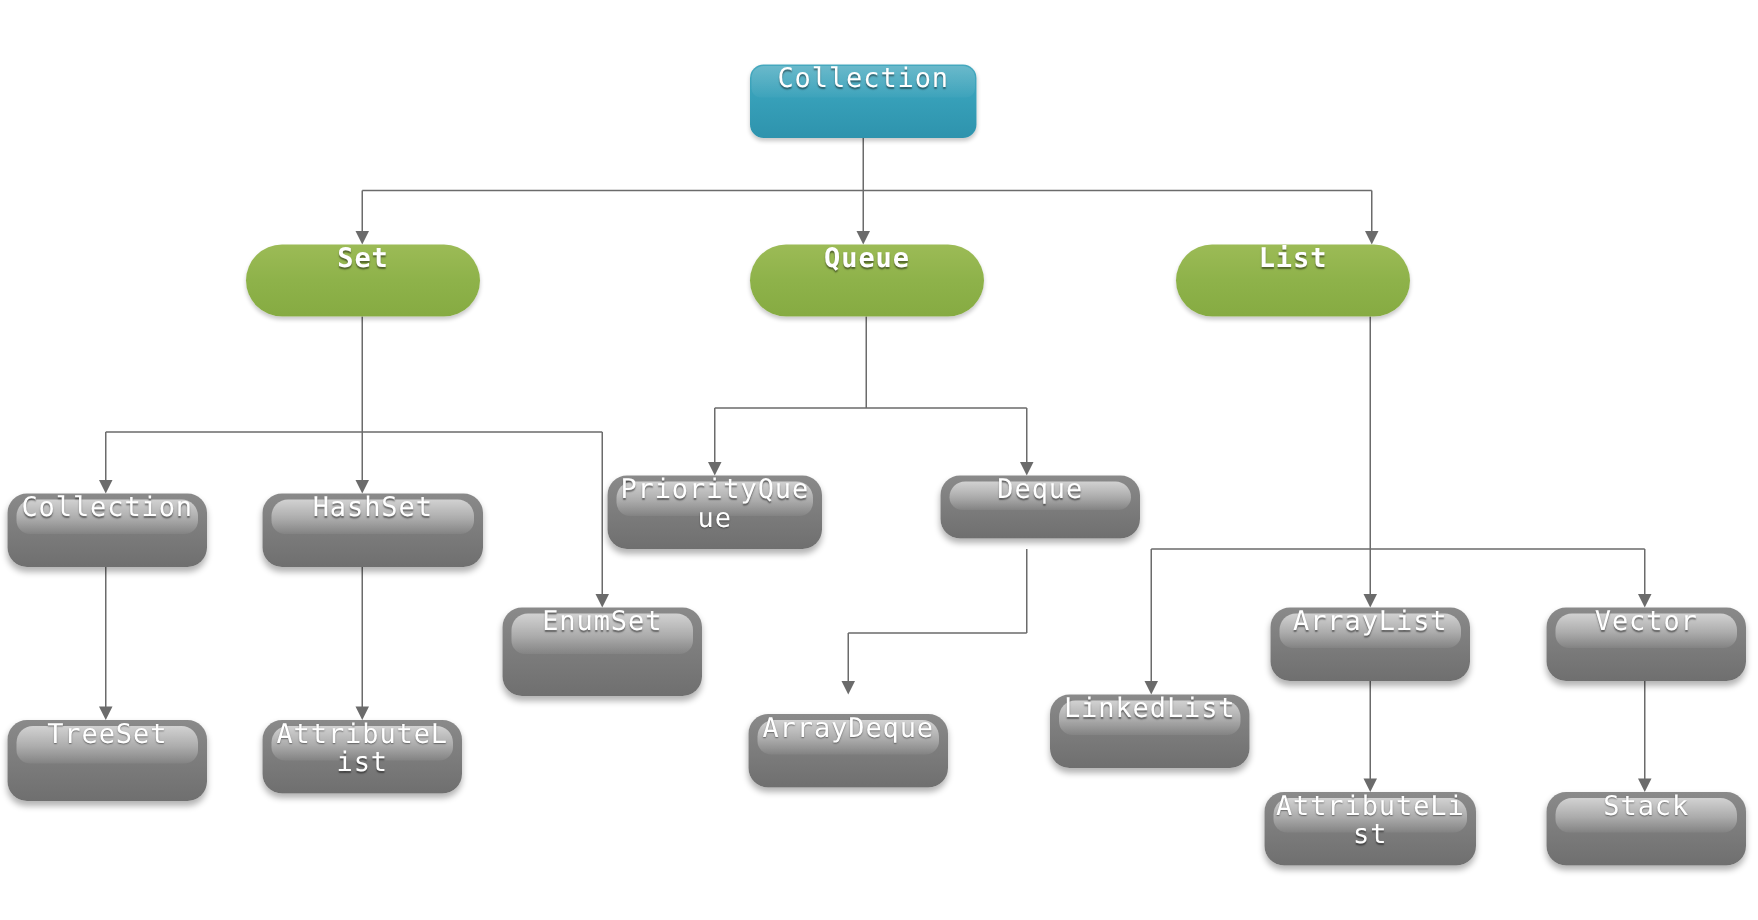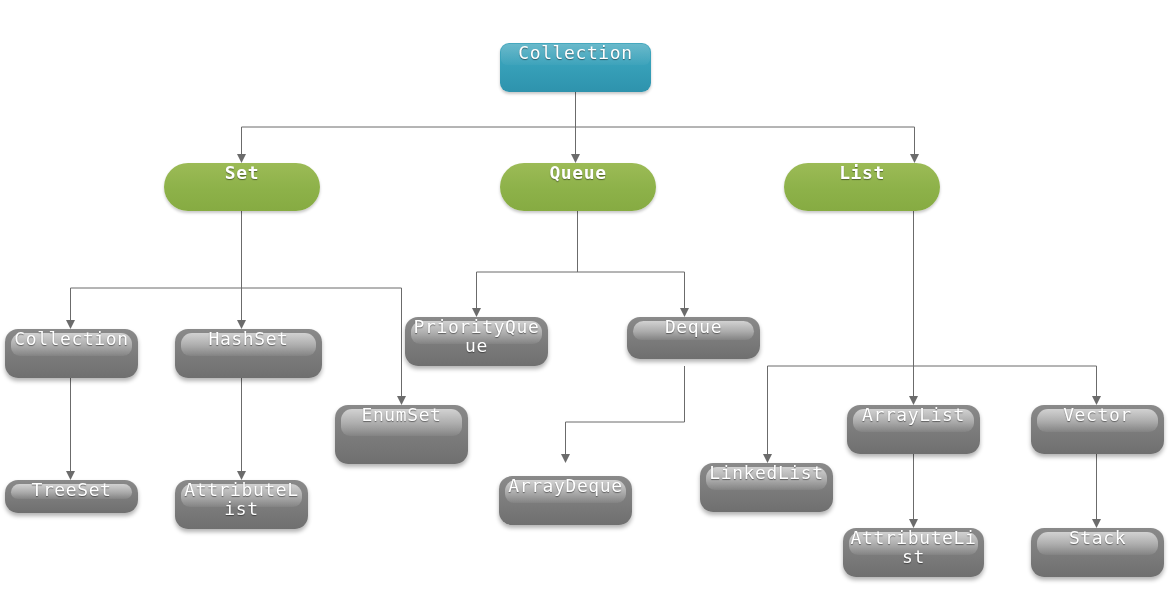--- a/index.html
+++ b/index.html
@@ -149,21 +149,21 @@
       </div>
       <div class="node gray" style="left: 335px; top: 405px; width: 133px; height: 59px;">
         <span class="node-label">EnumSet</span>
       </div>
       <div class="node gray" style="left: 847px; top: 405px; width: 133px; height: 49px;">
         <span class="node-label">ArrayList</span>
       </div>
       <div class="node gray" style="left: 1031px; top: 405px; width: 133px; height: 49px;">
         <span class="node-label">Vector</span>
       </div>
-      <div class="node gray" style="left: 5px; top: 480px; width: 133px; height: 33px;">
+      <div class="node gray" style="left: 5px; top: 480px; width: 133px; height: 54px;">
         <span class="node-label">TreeSet</span>
       </div>
       <div class="node gray" style="left: 175px; top: 480px; width: 133px; height: 49px;">
         <span class="node-label">AttributeList</span>
       </div>
       <div class="node gray" style="left: 499px; top: 463px; width: 133px; height: 49px; margin-top: 13px;">
         <span class="node-label">ArrayDeque</span>
       </div>
       <div class="node gray" style="left: 700px; top: 463px; width: 133px; height: 49px;">
         <span class="node-label">LinkedList</span>

